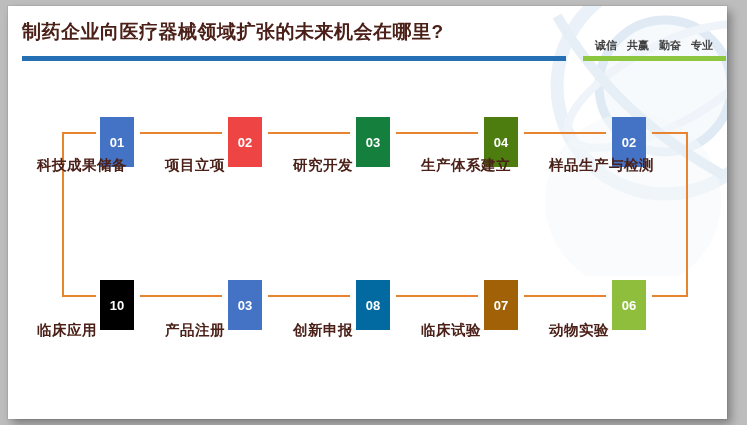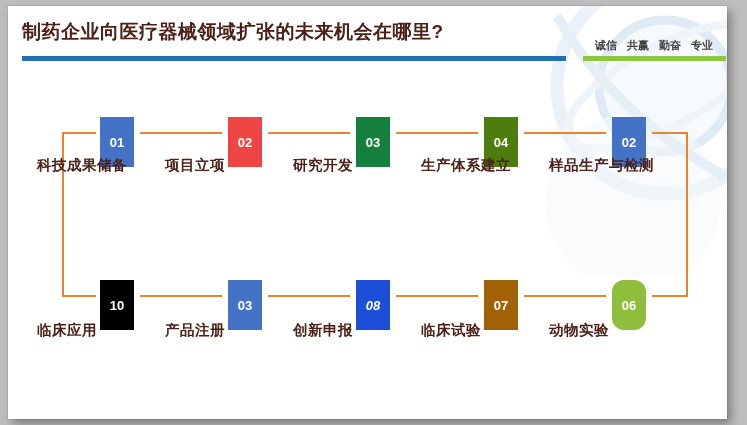--- a/index.html
+++ b/index.html
@@ -124,26 +124,26 @@
   <div class="row-bottom">
     <div class="c1">
       <div class="numbox" style="background-color: #000000;">10</div>
       <div class="steplabel">临床应用</div>
     </div>
     <div class="c2">
       <div class="numbox" style="background-color: rgb(68, 114, 196);">03</div>
       <div class="steplabel">产品注册</div>
     </div>
     <div class="c3">
-      <div class="numbox" style="background-color: #1d4ed8; font-style: italic;">08</div>
+      <div class="numbox" style="background-color: #0369a1;">08</div>
       <div class="steplabel">创新申报</div>
     </div>
     <div class="c4">
       <div class="numbox" style="background-color: #a16207;">07</div>
       <div class="steplabel">临床试验</div>
     </div>
     <div class="c5">
-      <div class="numbox" style="background-color: rgb(143, 190, 61); border-radius: 12px;">06</div>
+      <div class="numbox" style="background-color: rgb(143, 190, 61);">06</div>
       <div class="steplabel">动物实验</div>
     </div>
   </div>
 
 </div>
 
 </body></html>

